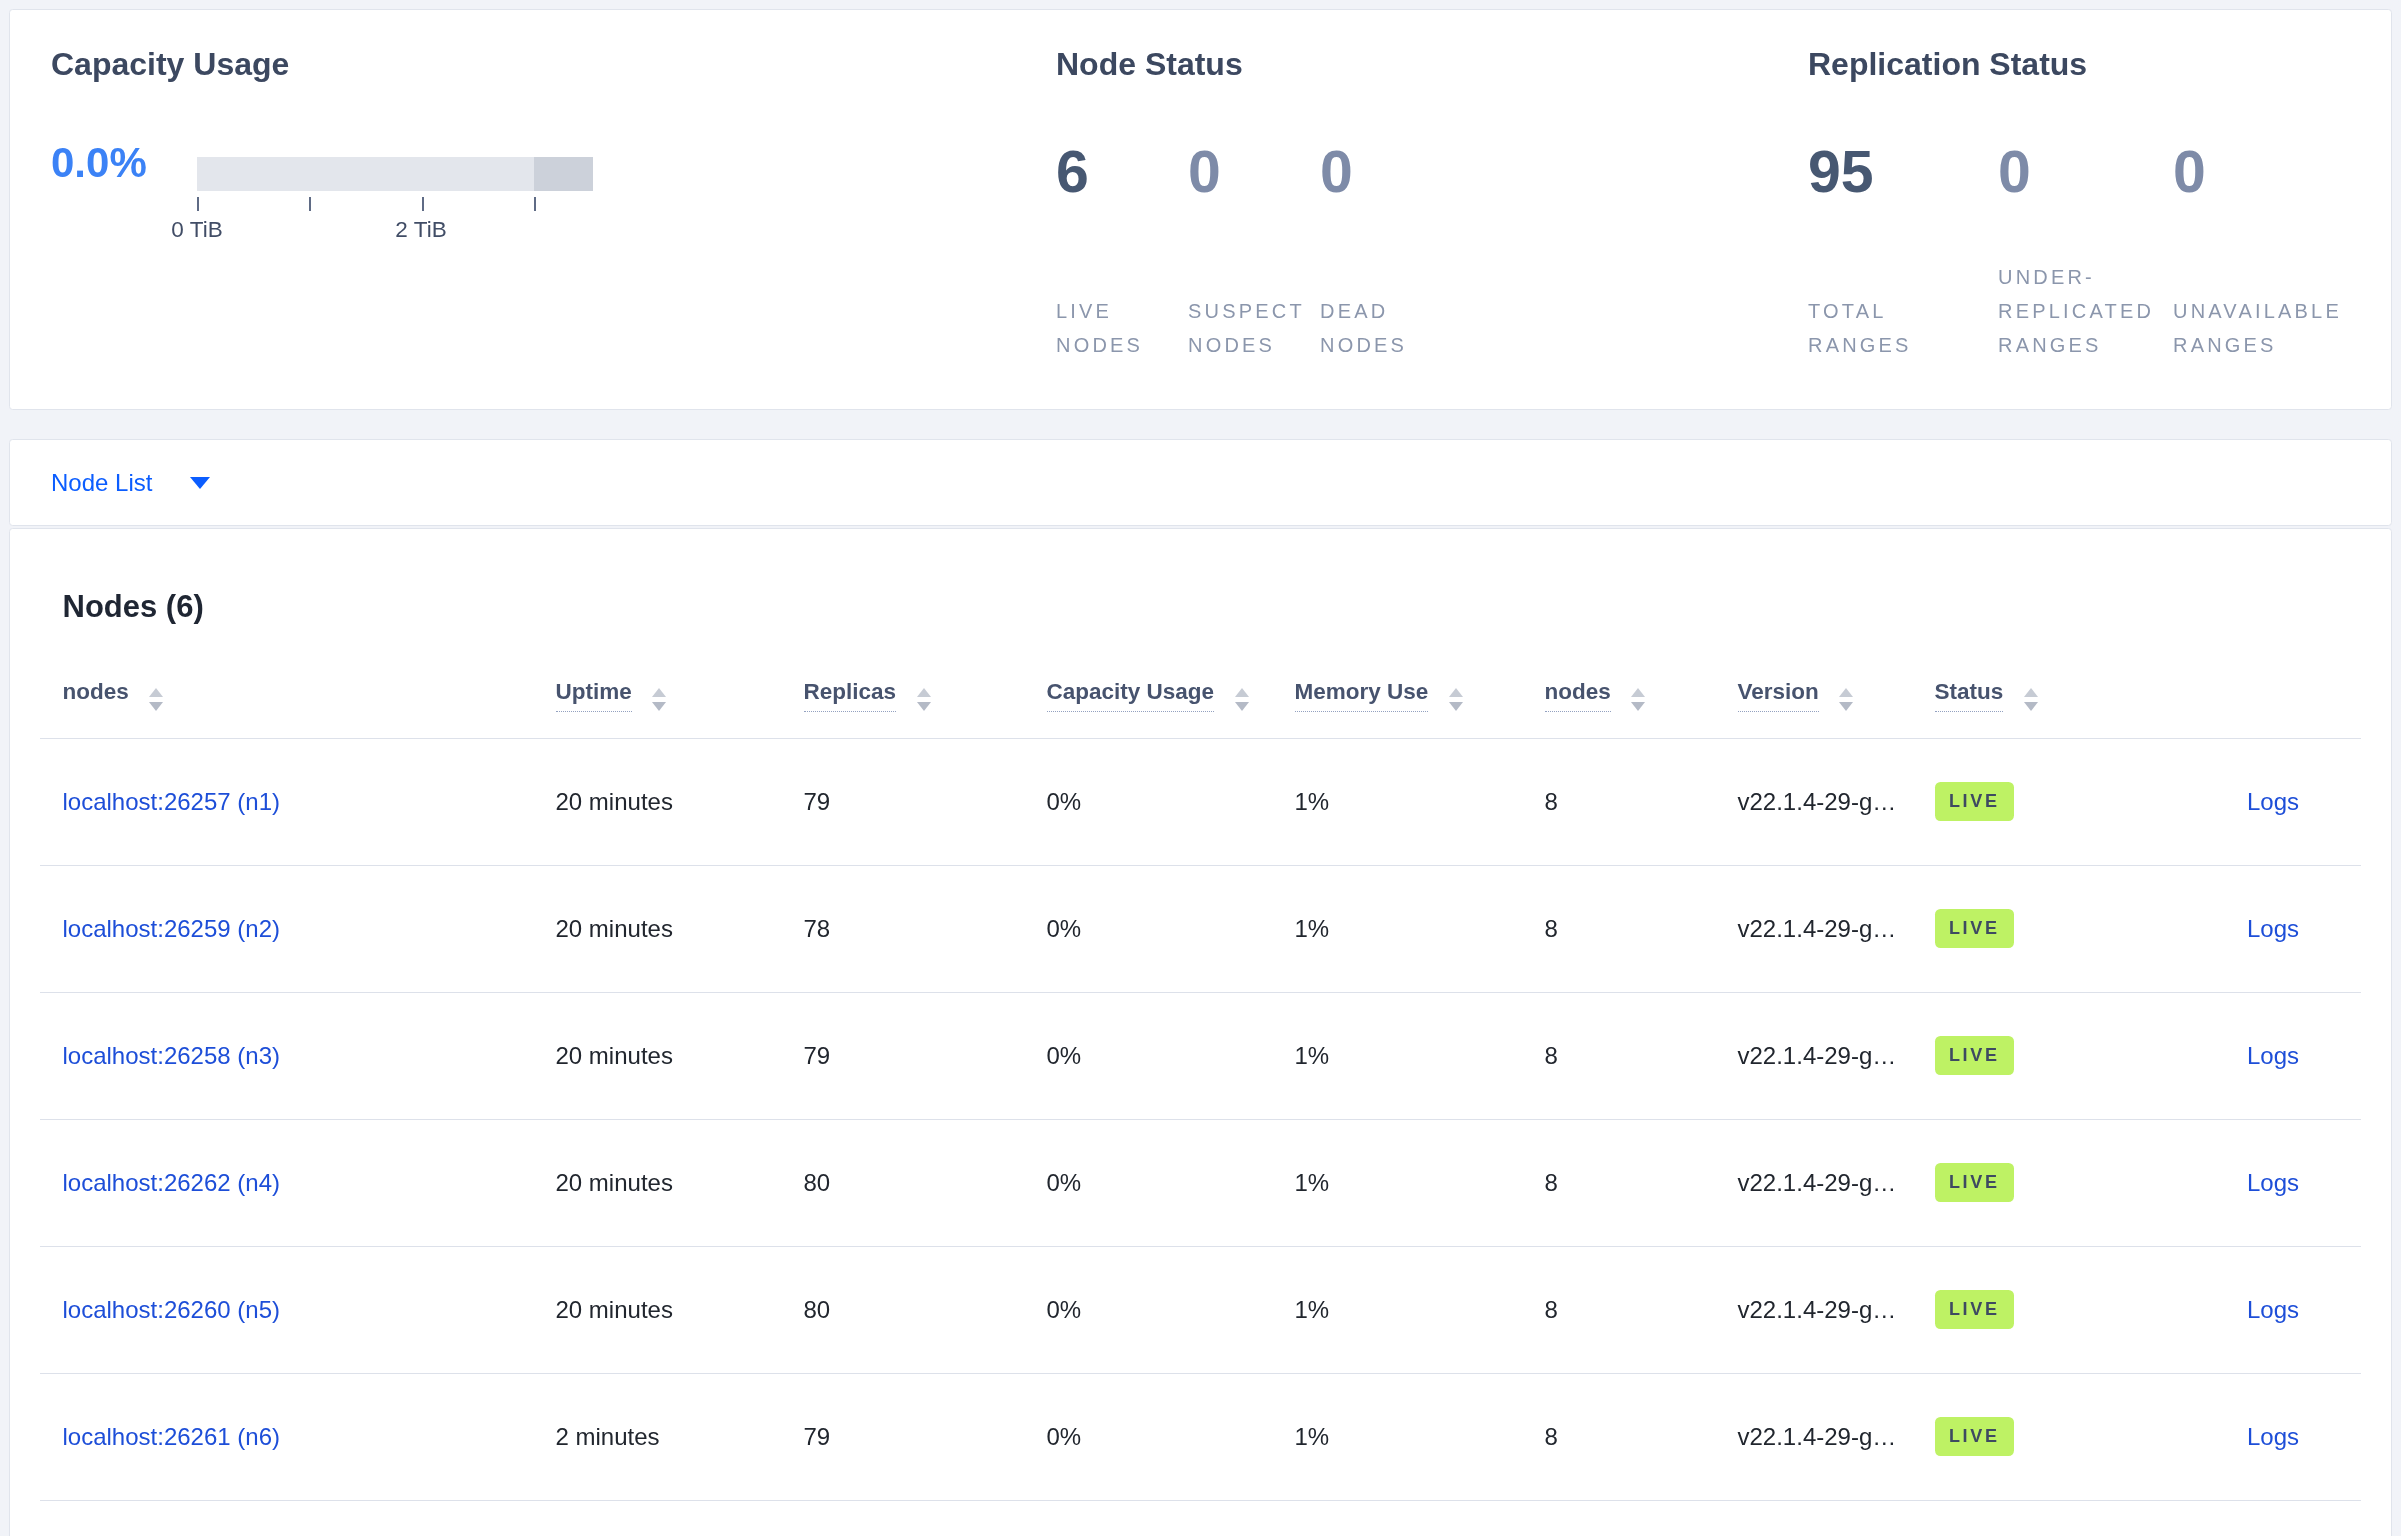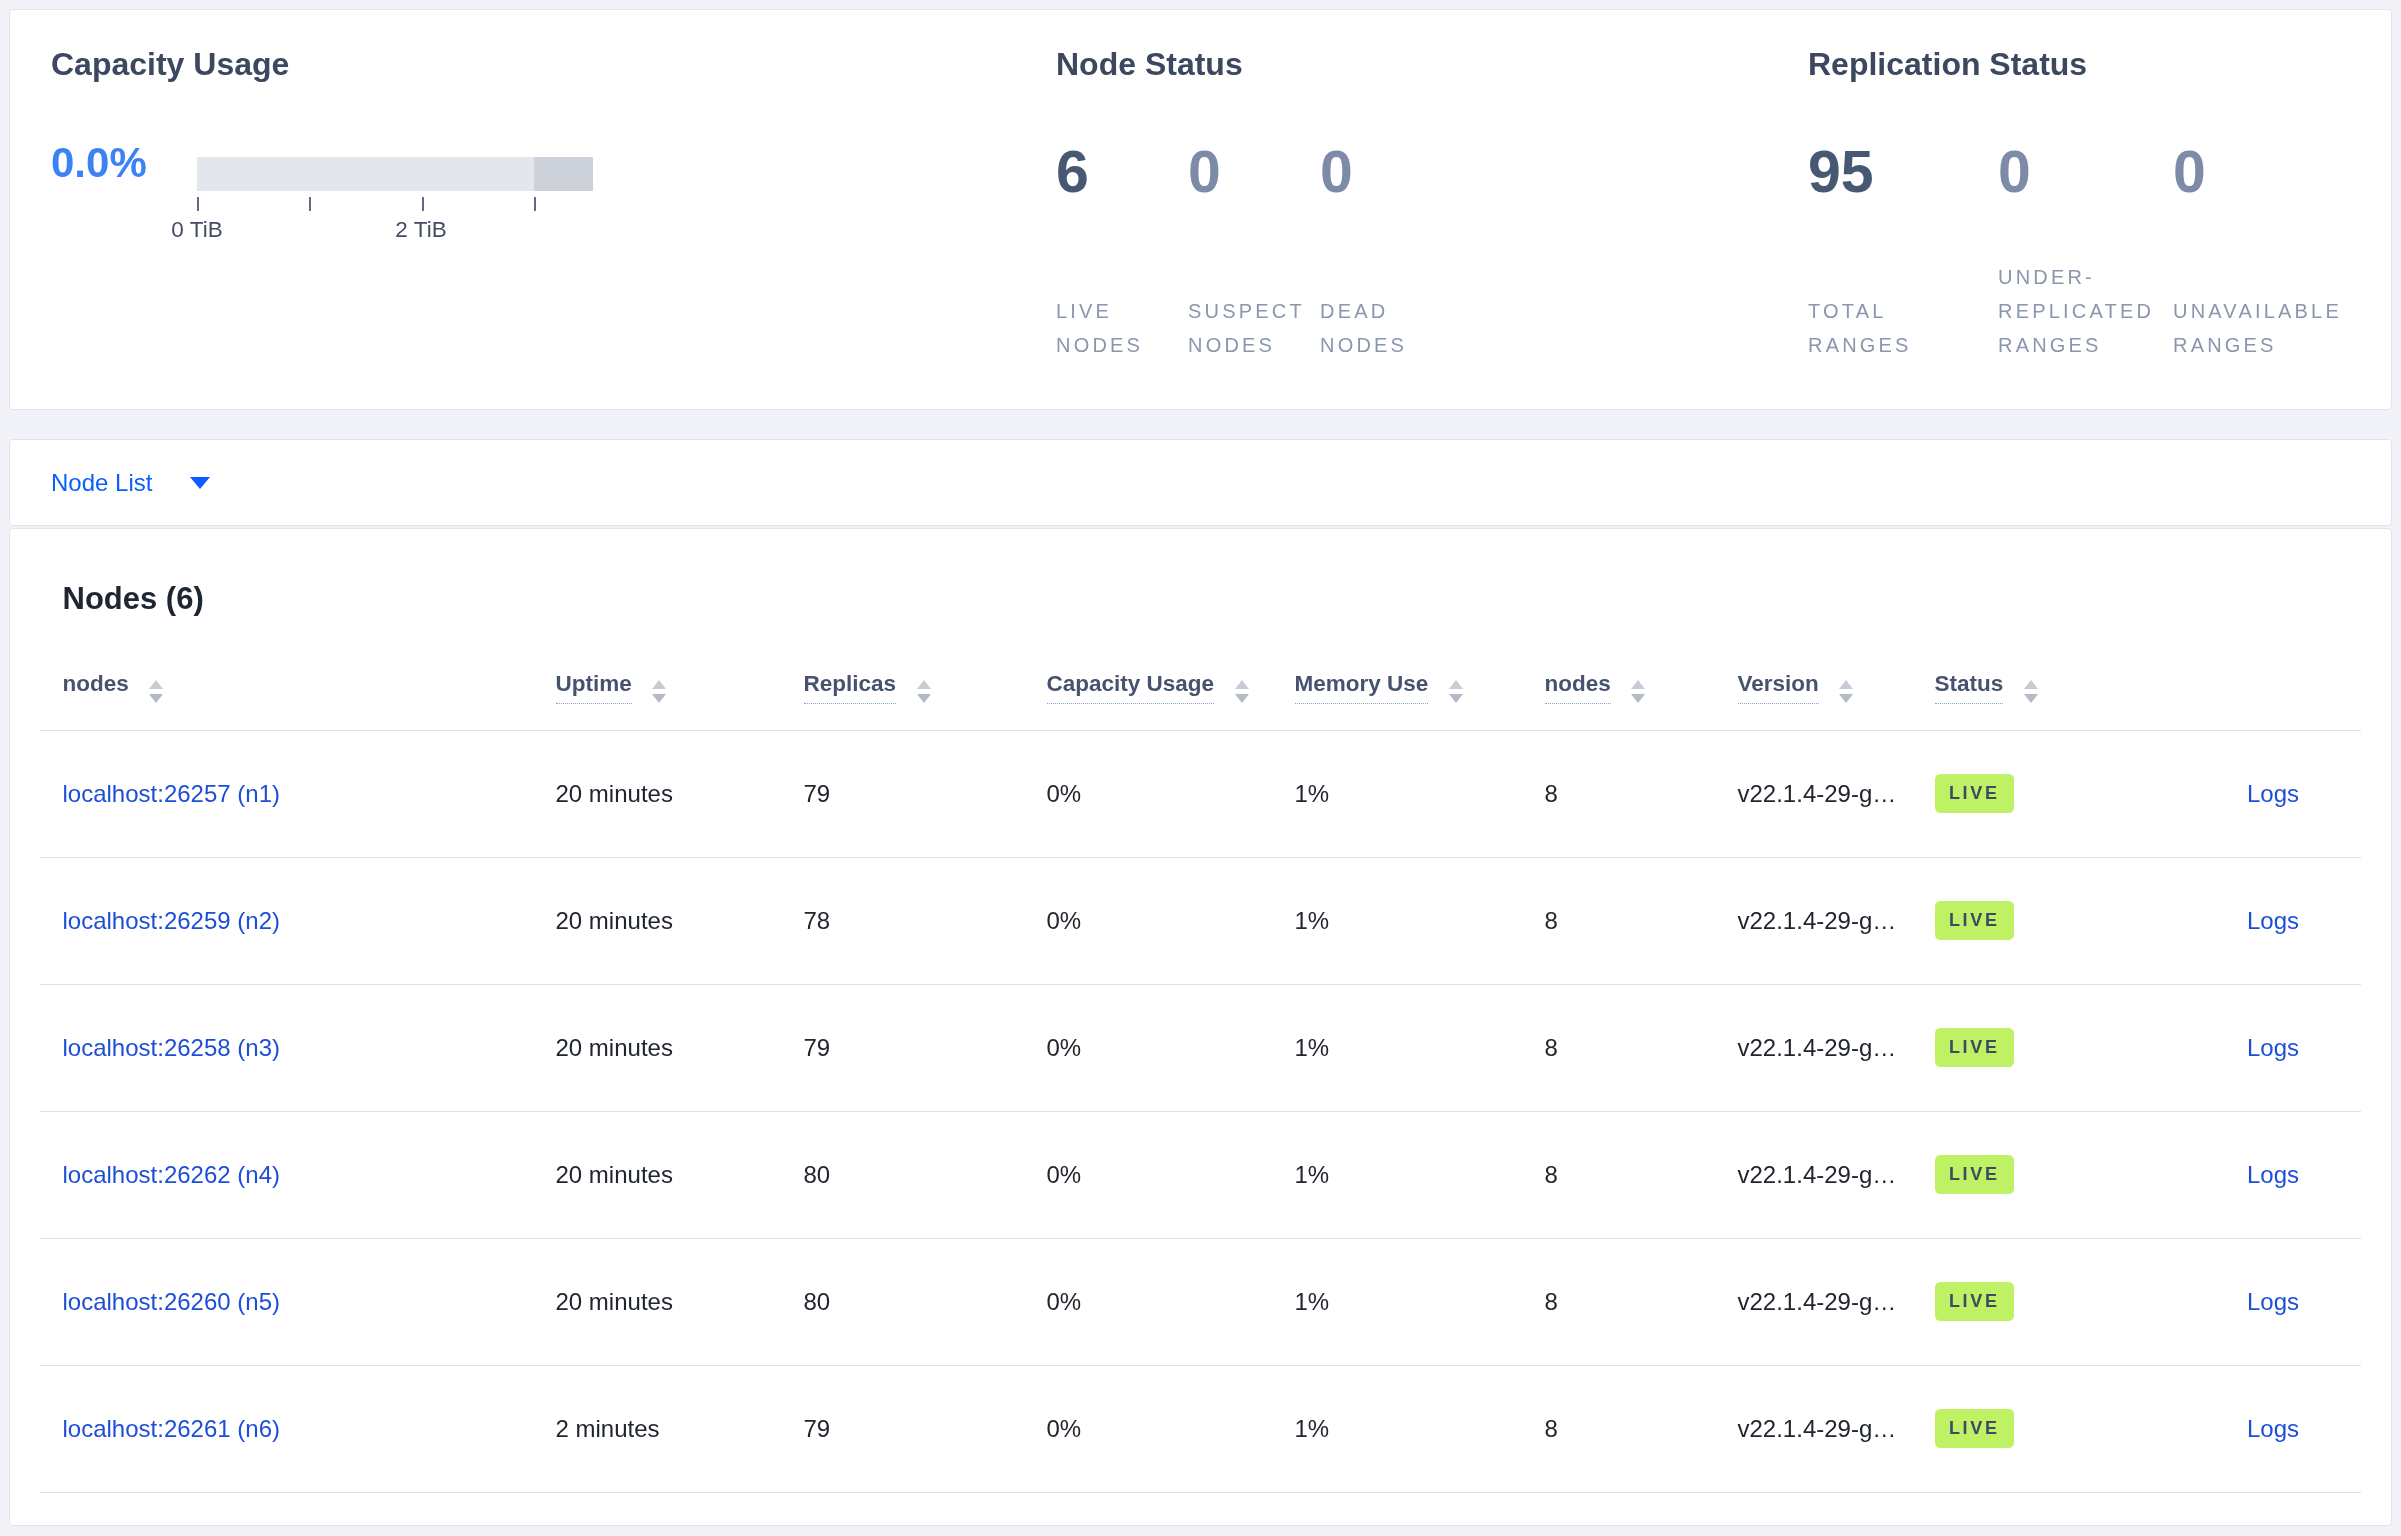--- a/index.html
+++ b/index.html
@@ -78,21 +78,21 @@
   }
   .caret-down {
     width: 0; height: 0; margin-left: 38px;
     border-left: 10.8px solid transparent;
     border-right: 10.8px solid transparent;
     border-top: 12.6px solid #0b5dff;
   }
 
   
   .table-card { margin-top: 1.8px; padding-bottom: 32px; }
-  .table-inner { margin: 0 30px; }
+  .table-inner { margin: 8px 30px; }
   .table-title {
     padding-top: 51px; margin-left: 22.5px;
     font-size: 31px; font-weight: 700; color: #1f2633; line-height: 1.2;
   }
   .grid {
     display: grid;
     grid-template-columns: 493px 248px 243px 248px 250px 193px 197px 216px 1fr;
     padding-left: 22.5px;
   }
   .thead {

